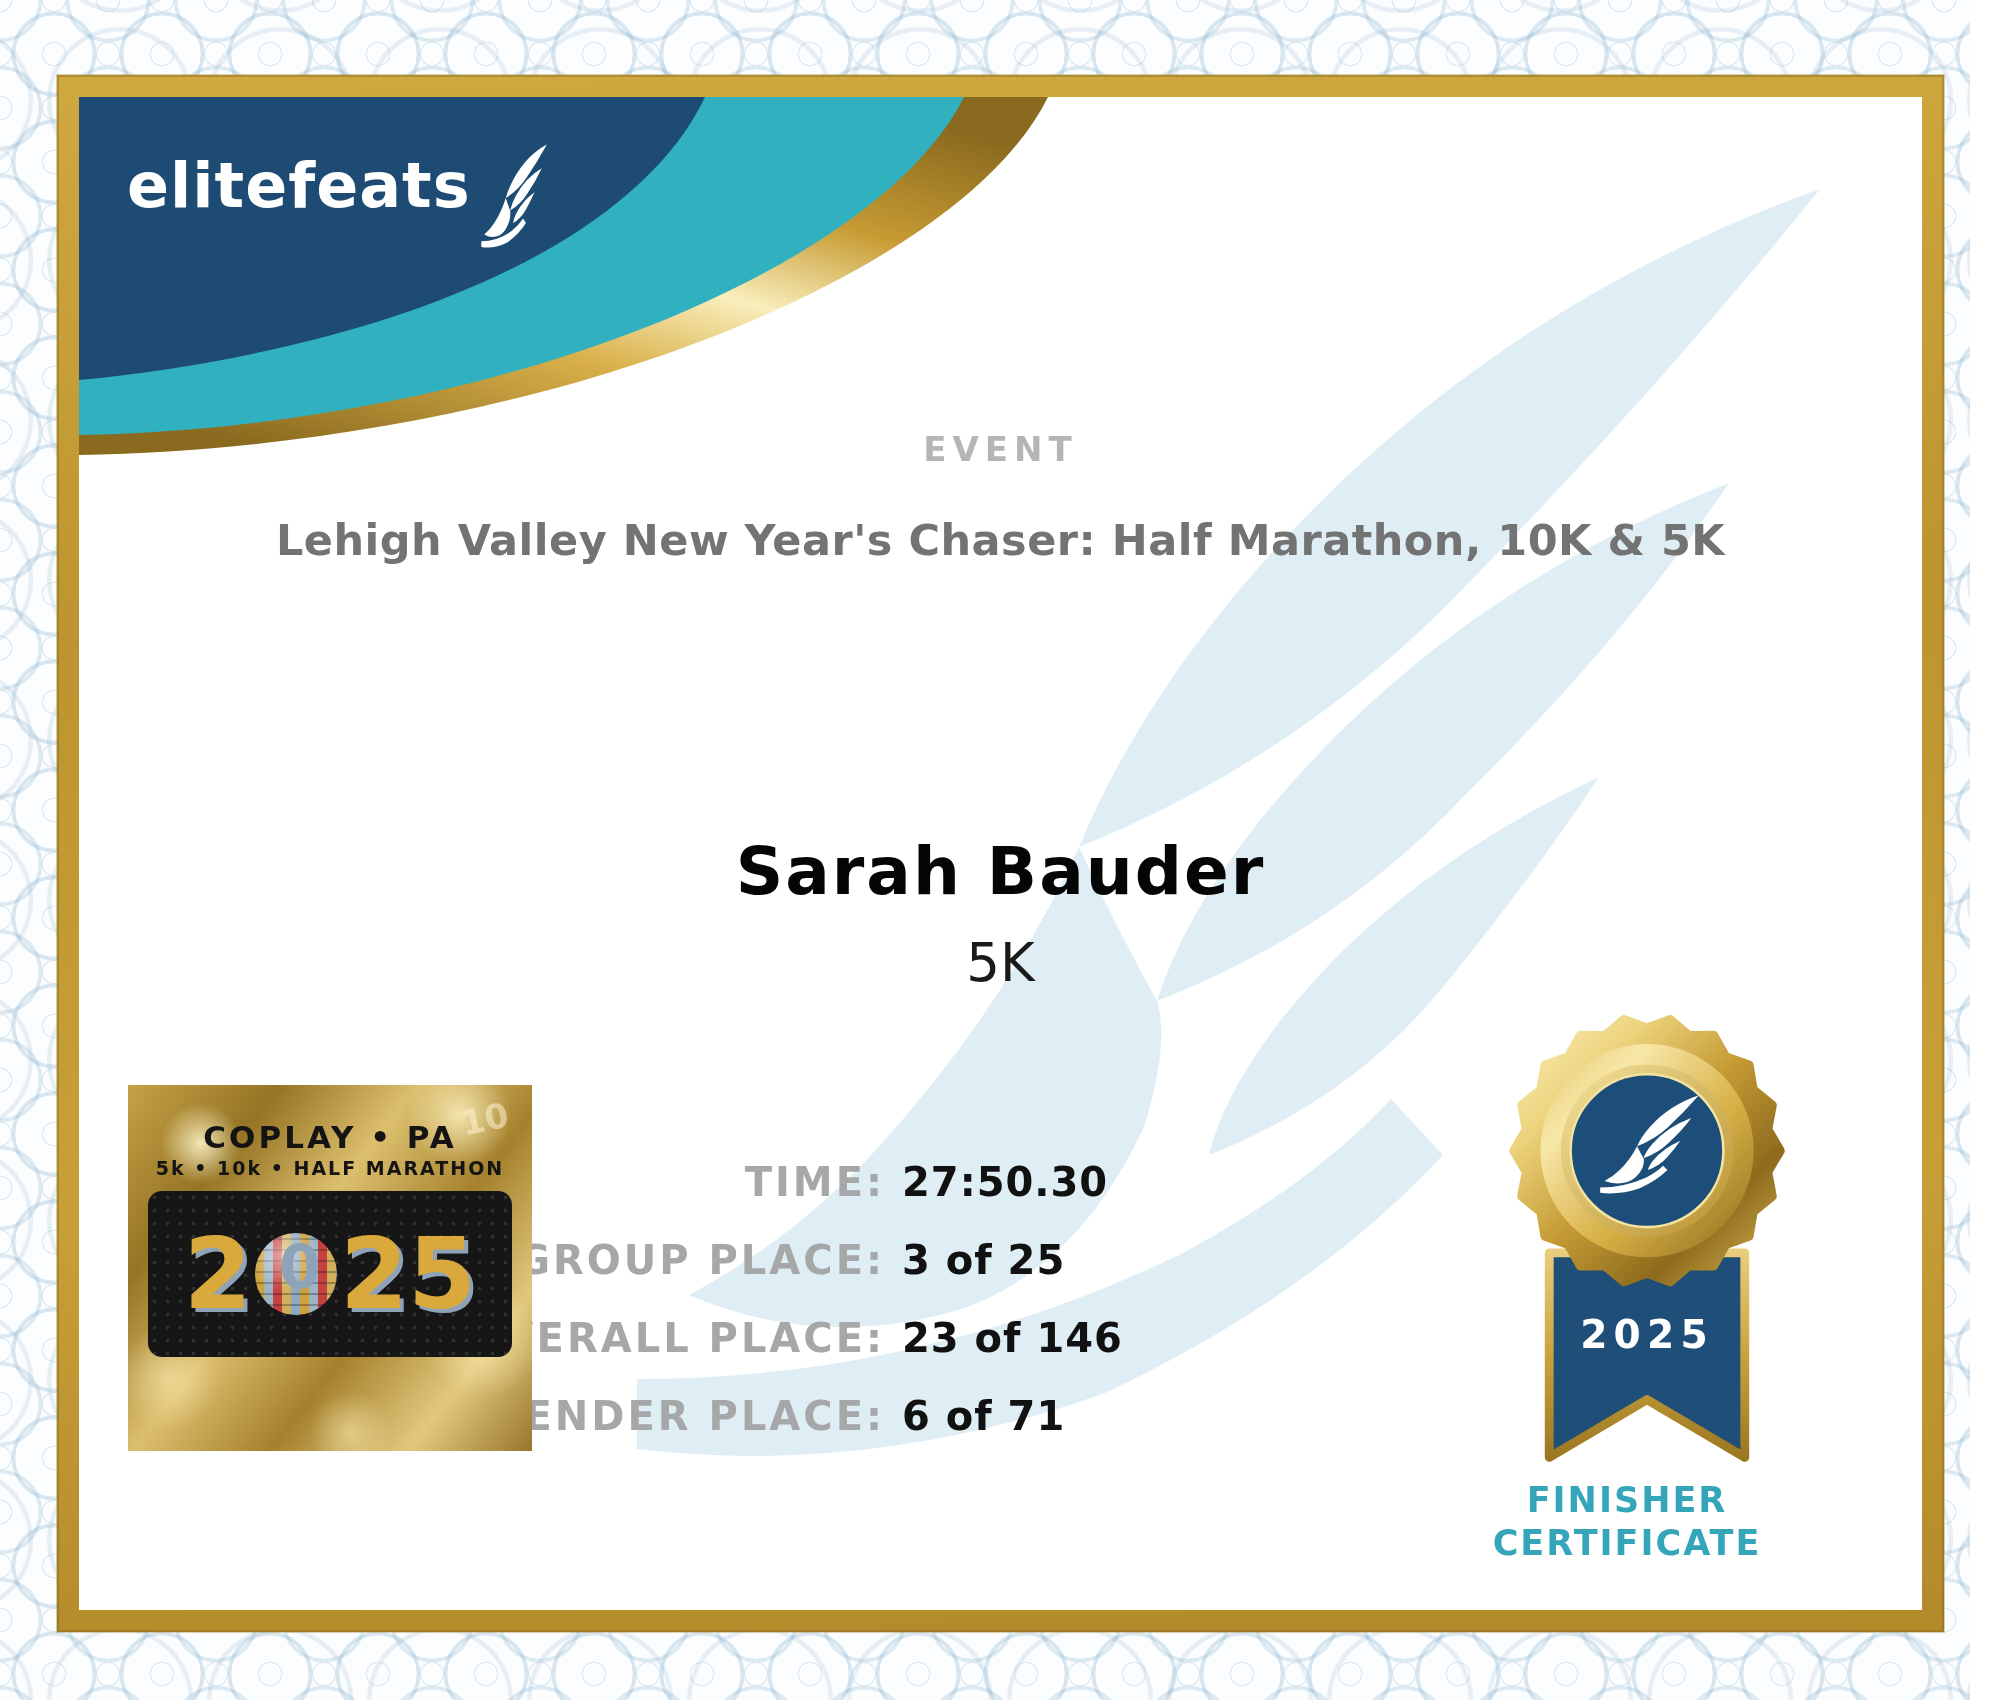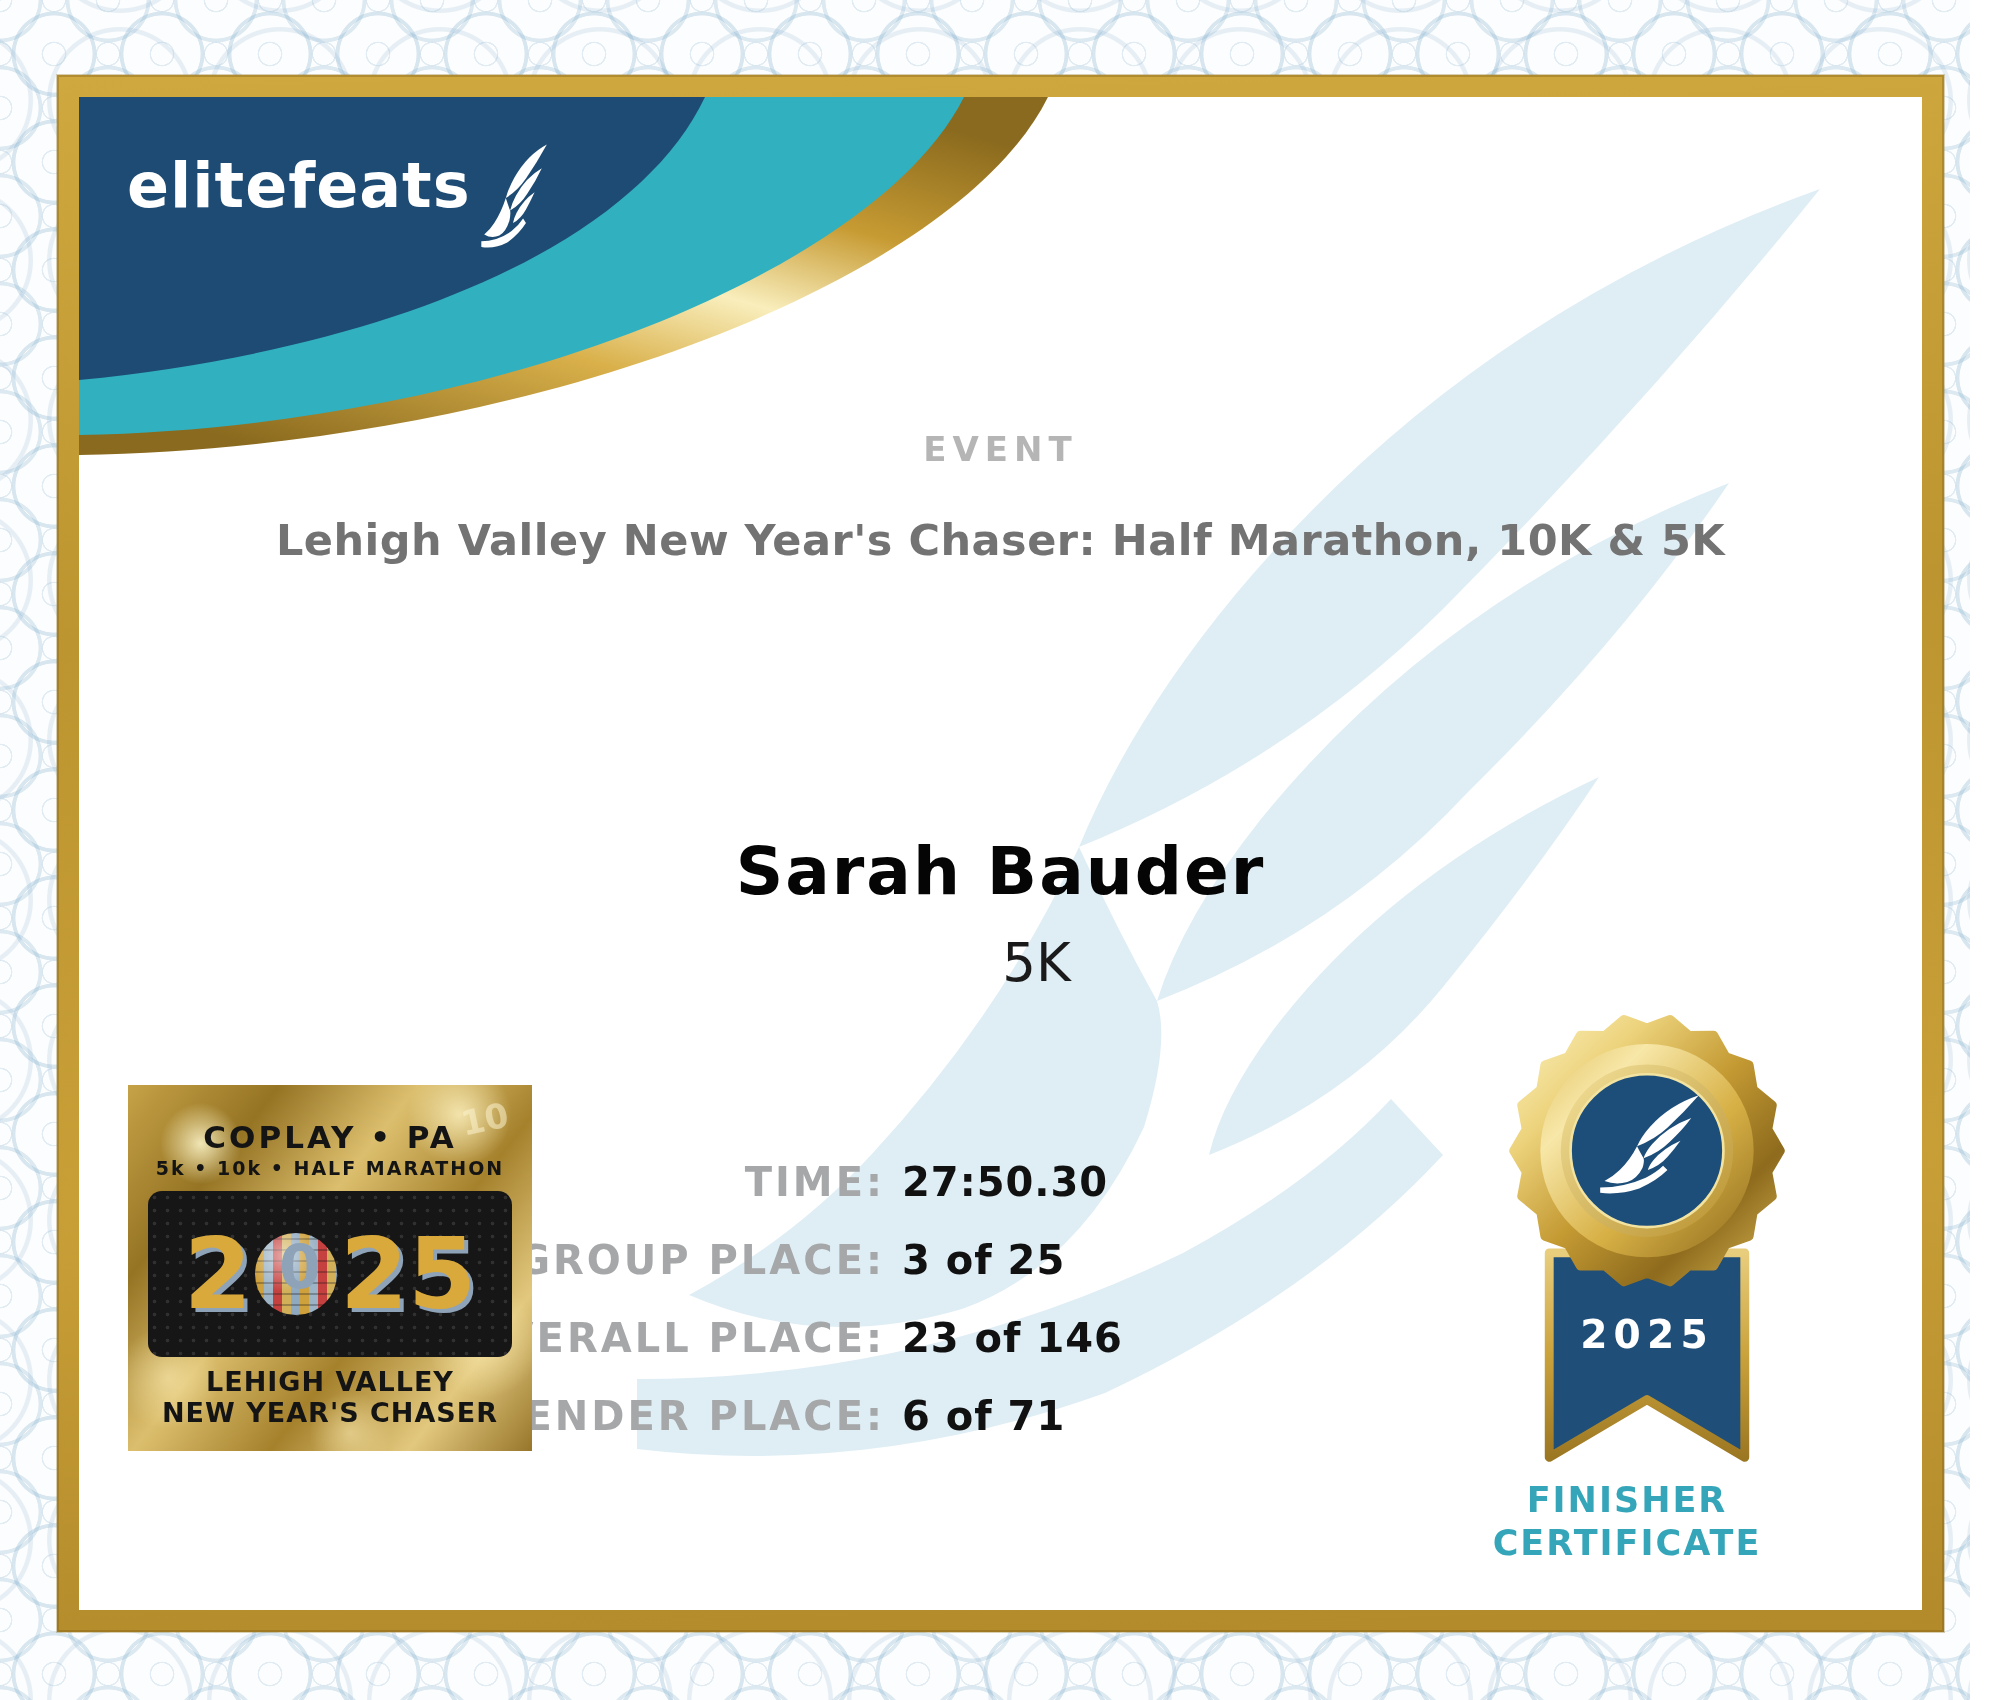--- a/index.html
+++ b/index.html
@@ -39,21 +39,21 @@
   .logo-text { color: #ffffff; font-size: 62px; font-weight: bold; letter-spacing: 1px; margin-top: 14px; line-height: 1; }
   .logo-foot { width: 72px; height: 114px; margin-left: 6px; }
 
   
   .cblock { position: absolute; left: 0; width: 100%; text-align: center; }
   .section-label { color: #b5b5b5; font-weight: bold; }
   .event-label   { top: 332px; font-size: 34px; letter-spacing: 6px; }
   .event-title   { top: 418px; font-size: 43px; font-weight: bold; color: #737373; letter-spacing: 0.5px; }
   .awarded-label { top: 662px; font-size: 37px; letter-spacing: 4px; }
   .runner-name   { top: 736px; font-size: 66px; font-weight: bold; color: #050505; letter-spacing: 2px; }
-  .division      { top: 835px; font-size: 53px; color: #1a1a1a; margin-left: 36px; }
+  .division      { top: 835px; font-size: 53px; color: #1a1a1a; }
 
   .your-stats { position: absolute; left: 0; top: 976px; width: 1420px; text-align: center;
                 font-size: 40px; font-weight: bold; color: #abadae; letter-spacing: 5px; }
 
   
   .stats { position: absolute; left: 0; top: 1062px; width: 100%; }
   .stat-row { display: flex; align-items: baseline; margin-bottom: 32px; line-height: 46px; }
   .stat-label { width: 806px; text-align: right; font-size: 40px; font-weight: bold; color: #a5a7a8; letter-spacing: 3px; }
   .stat-value { margin-left: 17px; font-size: 40px; font-weight: bold; color: #111111; letter-spacing: 1px; }
 
@@ -170,24 +170,20 @@
       <div class="badge">
         <div class="badge-corner">10</div>
         <div class="badge-loc">COPLAY • PA</div>
         <div class="badge-dist">5k • 10k • HALF MARATHON</div>
         <div class="badge-plaque">
           <span class="badge-digit">2</span>
           <span class="badge-digit disco">0</span>
           <span class="badge-digit">2</span>
           <span class="badge-digit">5</span>
         </div>
-        <div class="badge-title">
-          <div>LEHIGH VALLEY</div>
-          <div>NEW YEAR'S CHASER</div>
-        </div>
       </div>
 
       <svg class="medal" viewBox="0 0 360 640">
         <defs>
           <linearGradient id="scallopG" x1="0%" y1="0%" x2="100%" y2="100%">
             <stop offset="0" stop-color="#fdf4c3"></stop>
             <stop offset="0.25" stop-color="#ecd27b"></stop>
             <stop offset="0.5" stop-color="#c49a33"></stop>
             <stop offset="0.75" stop-color="#8e6b1d"></stop>
             <stop offset="1" stop-color="#d9b752"></stop>

